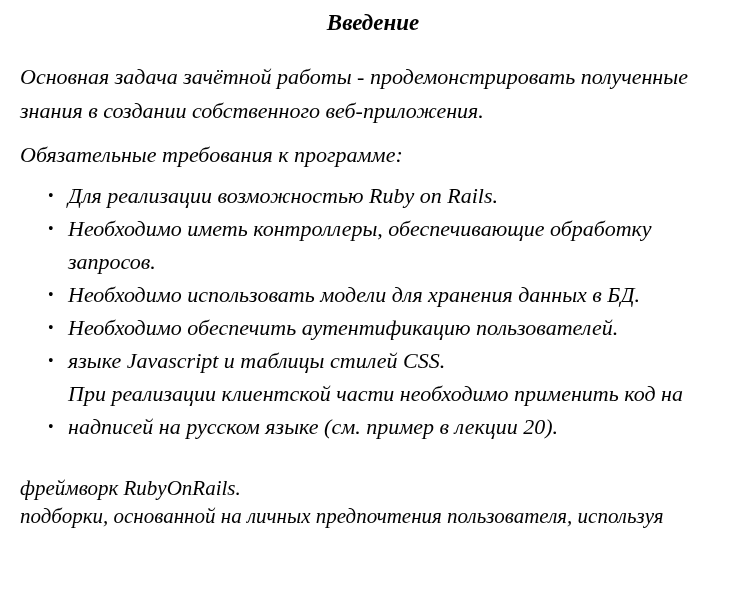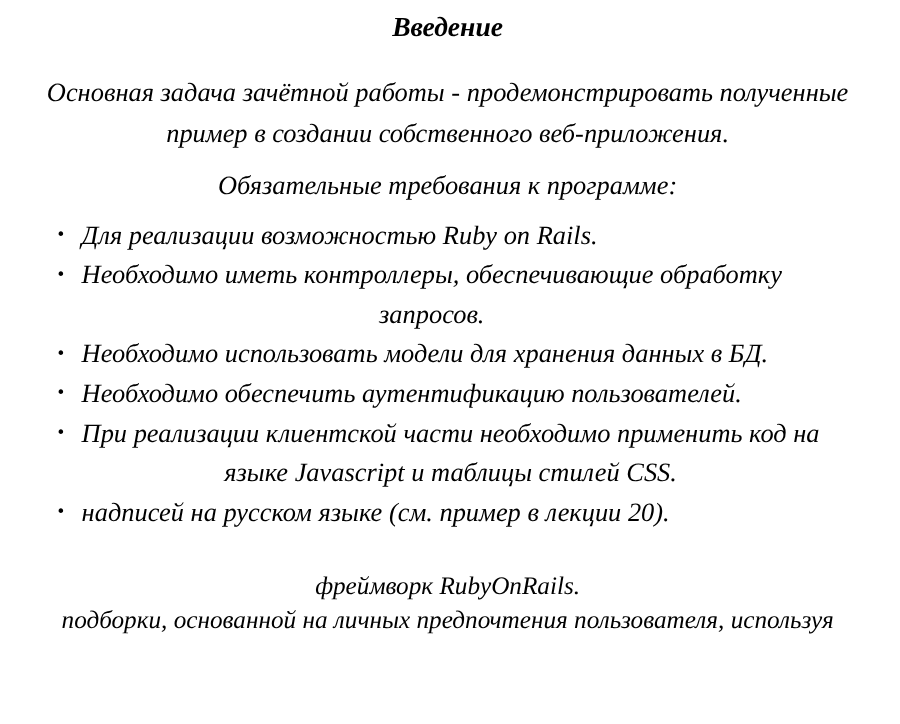--- a/index.html
+++ b/index.html
@@ -27,21 +27,21 @@
     font-style: italic;
     text-align: center;
   }
   .para {
     margin: 0;
     font-size: 22px;
     line-height: 34px;
   }
   .para-intro { margin-top: 24px; }
   .para-req-heading { margin-top: 10px; }
-  .line { white-space: nowrap; text-align: center; }
+  .line { white-space: nowrap; }
   .req-list {
     list-style: none;
     margin: 7px 0 0 28px;
     padding: 0;
     font-size: 22px;
     line-height: 33px;
   }
   .req-item { display: flex; align-items: flex-start; }
   .bullet {
     flex: 0 0 20px;
@@ -59,21 +59,21 @@
 </style>
 </head>
 <body>
 
 <div class="page">
 
   <h1 class="doc-title">Введение</h1>
 
   <p class="para para-intro">
     <span class="line" style="display:block">Основная задача зачётной работы - продемонстрировать полученные</span>
-    <span class="line" style="display:block">пример в создании собственного веб-приложения.</span>
+    <span class="line" style="display:block">знания в создании собственного веб-приложения.</span>
   </p>
 
   <p class="para para-req-heading">
     <span class="line" style="display:block">Обязательные требования к программе:</span>
   </p>
 
   <ul class="req-list">
     <li class="req-item">
       <span class="bullet">•</span>
       <span class="item-lines">
@@ -95,22 +95,22 @@
     </li>
     <li class="req-item">
       <span class="bullet">•</span>
       <span class="item-lines">
         <span class="line" style="display:block">Необходимо обеспечить аутентификацию пользователей.</span>
       </span>
     </li>
     <li class="req-item">
       <span class="bullet">•</span>
       <span class="item-lines">
+        <span class="line" style="display:block">языке Javascript и таблицы стилей CSS.</span>
         <span class="line" style="display:block">При реализации клиентской части необходимо применить код на</span>
-        <span class="line" style="display:block">языке Javascript и таблицы стилей CSS.</span>
       </span>
     </li>
     <li class="req-item">
       <span class="bullet">•</span>
       <span class="item-lines">
         <span class="line" style="display:block">надписей на русском языке (см. пример в лекции 20).</span>
       </span>
     </li>
   </ul>
 

